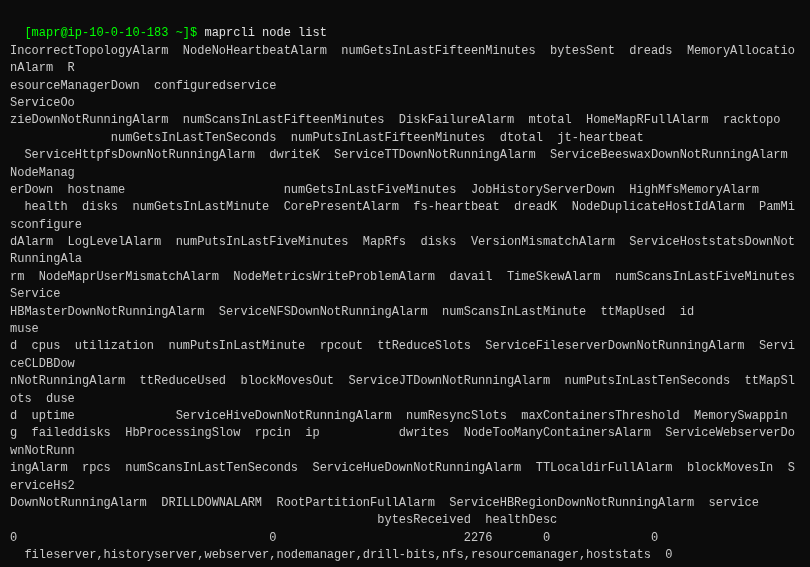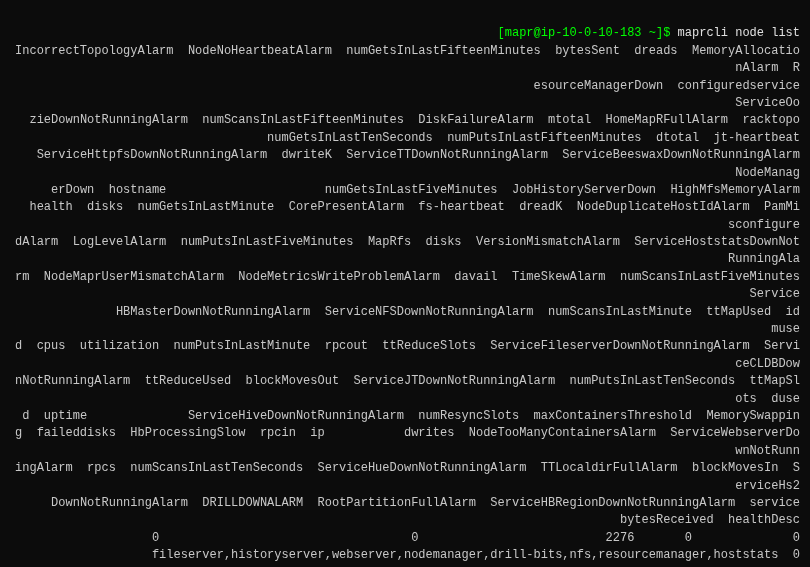--- a/index.html
+++ b/index.html
@@ -18,21 +18,20 @@
     }
     .terminal {
       background-color: #0c0c0c;
       width: 810px;
       height: 567px;
       padding: 8px 10px;
       overflow: hidden;
       line-height: 1.45;
       white-space: pre-wrap;
       word-break: break-all;
-      text-align: right;
     }
     .prompt {
       color: #00ff00;
     }
     .cmd {
       color: #e0e0e0;
     }
     .output {
       color: #c8c8c8;
     }

